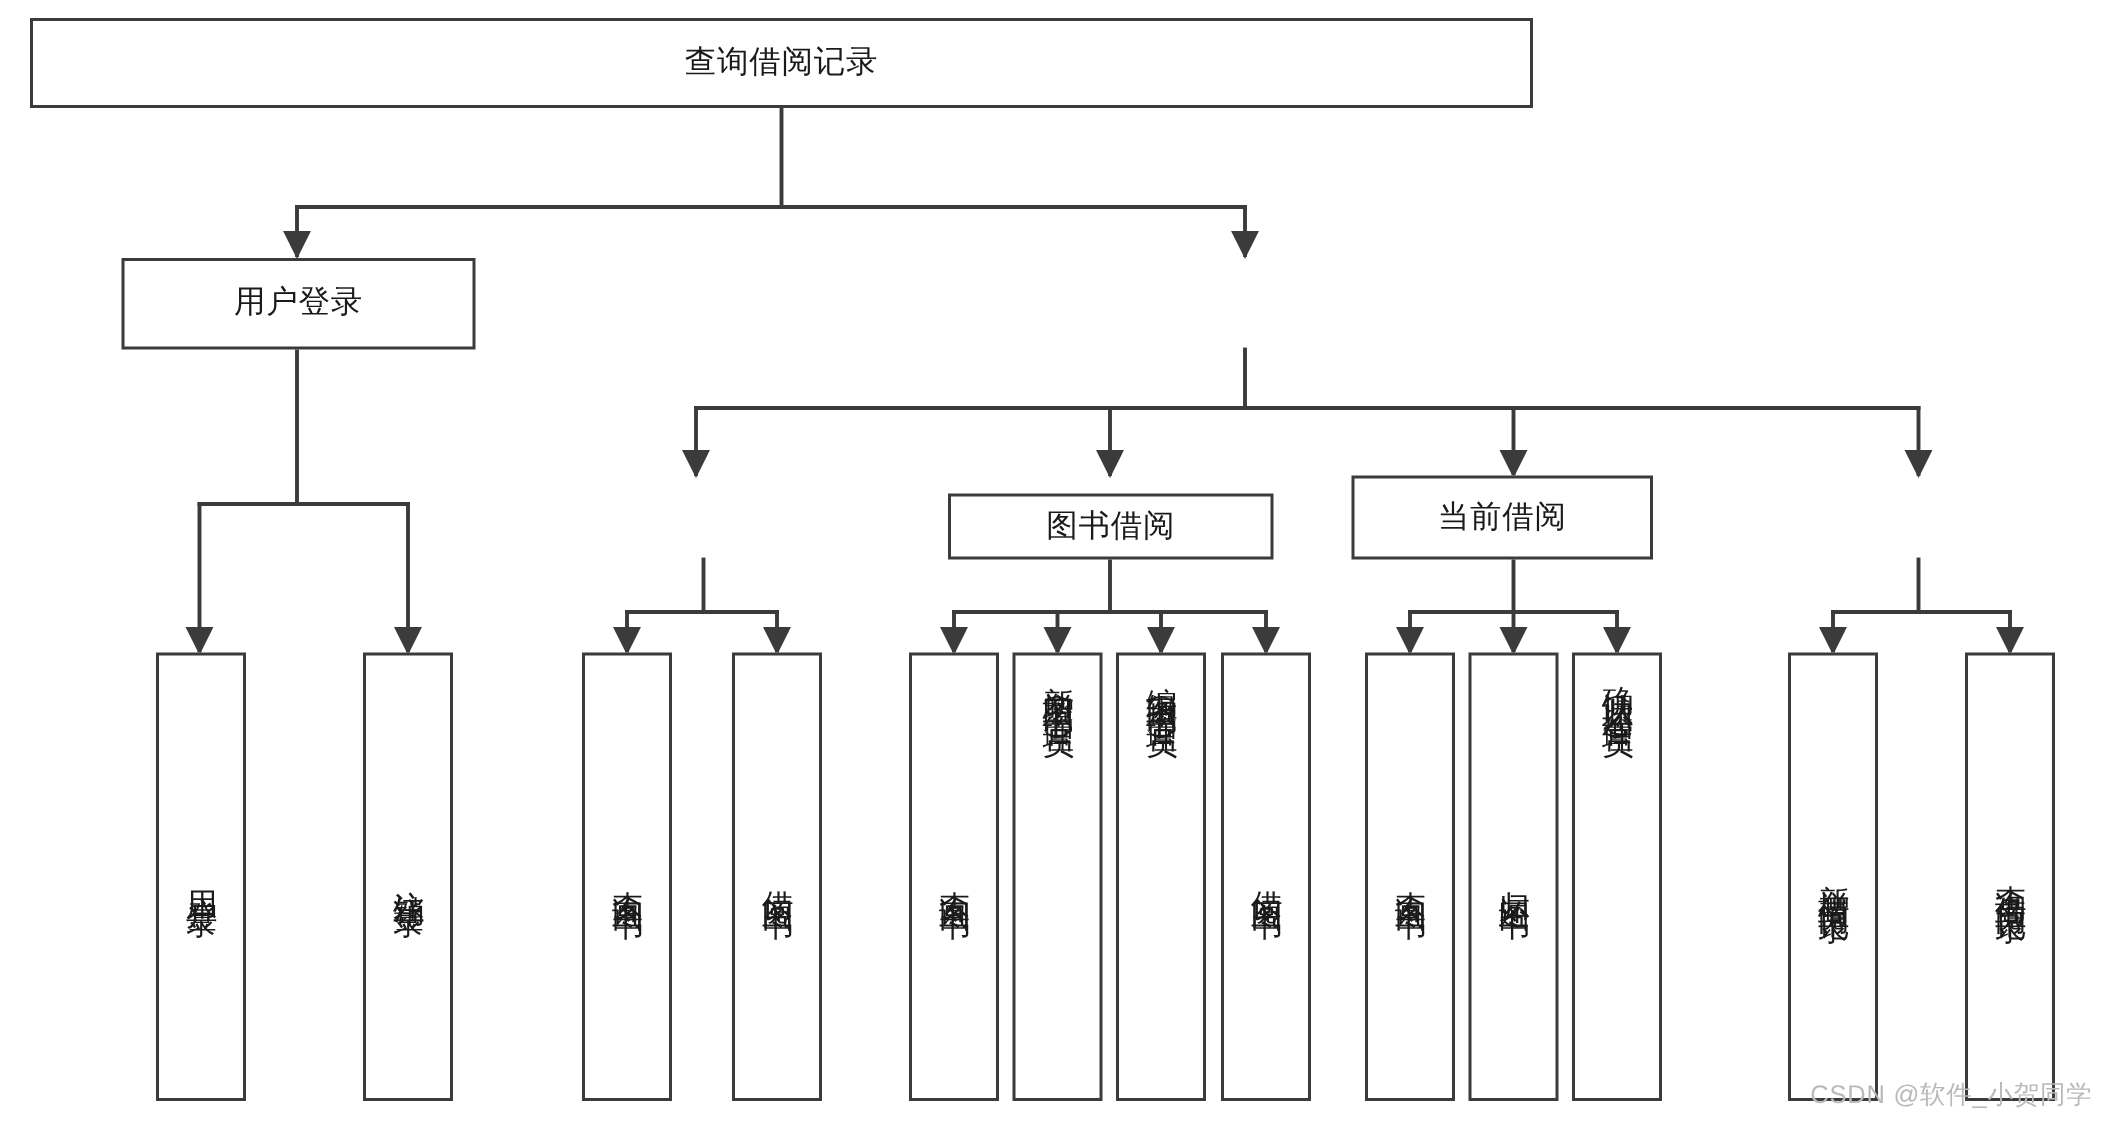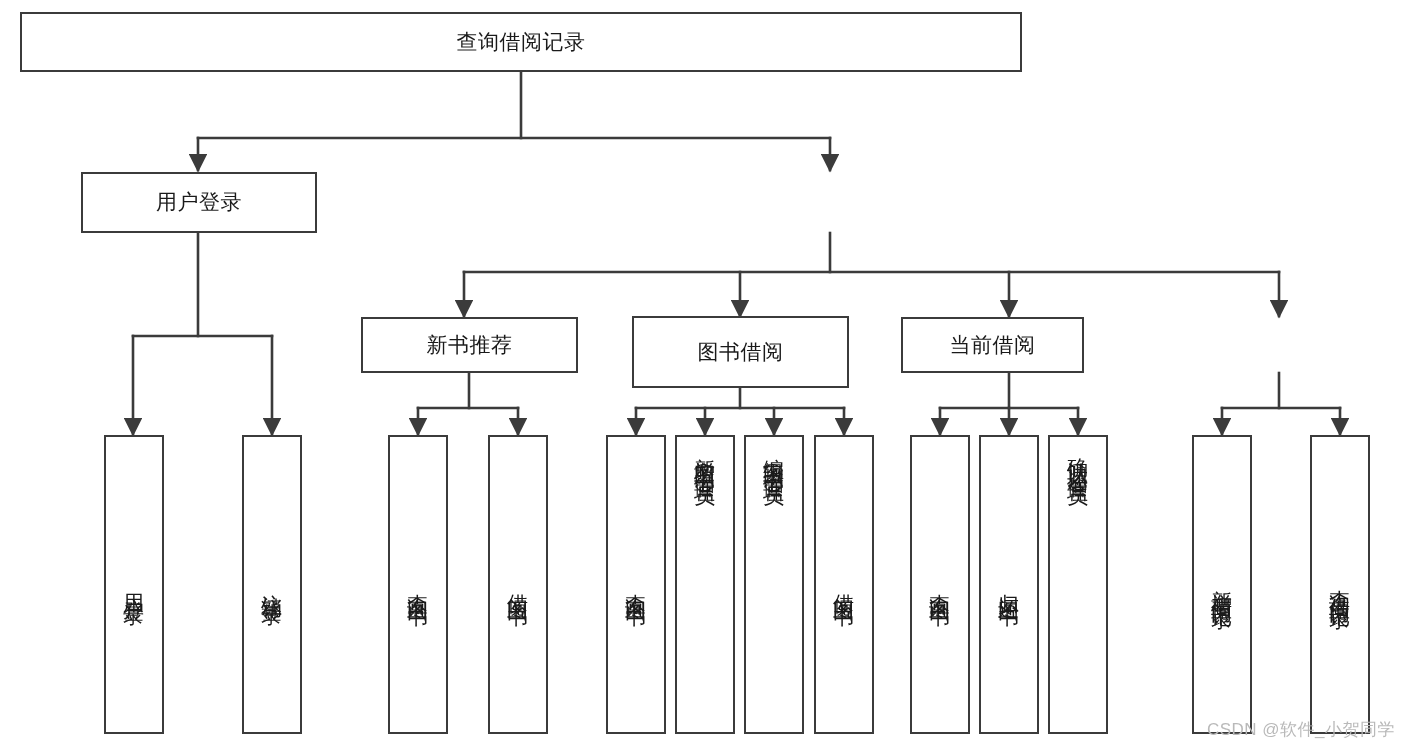--- a/index.html
+++ b/index.html
@@ -130,29 +130,26 @@
 
   <div class="node horiz" style="left:20px; top:12px; width:1002px; height:60px;">
     <span class="label">查询借阅记录</span>
   </div>
 
   <div class="node horiz" style="left:81px; top:172px; width:236px; height:61px;">
     <span class="label">用户登录</span>
   </div>
 
 
-  <div class="node horiz" style="left:361px; top:317px; width:217px; height:56px;">
-    <span class="label">新书推荐</span>
-  </div>
-
-  <div class="node horiz" style="left:632px; top:316px; width:217px; height:72px;">
+
+  <div class="node horiz" style="left:632px; top:329px; width:217px; height:44px;">
     <span class="label">图书借阅</span>
   </div>
 
-  <div class="node horiz" style="left:901px; top:317px; width:183px; height:56px;">
+  <div class="node horiz" style="left:901px; top:317px; width:201px; height:56px;">
     <span class="label">当前借阅</span>
   </div>
 
 
   <div class="node vert center" style="left:104px; top:435px; width:60px; height:299px;">
     <span class="label">用户登录</span>
   </div>
 
   <div class="node vert center" style="left:242px; top:435px; width:60px; height:299px;">
     <span class="label">注销登录</span>

